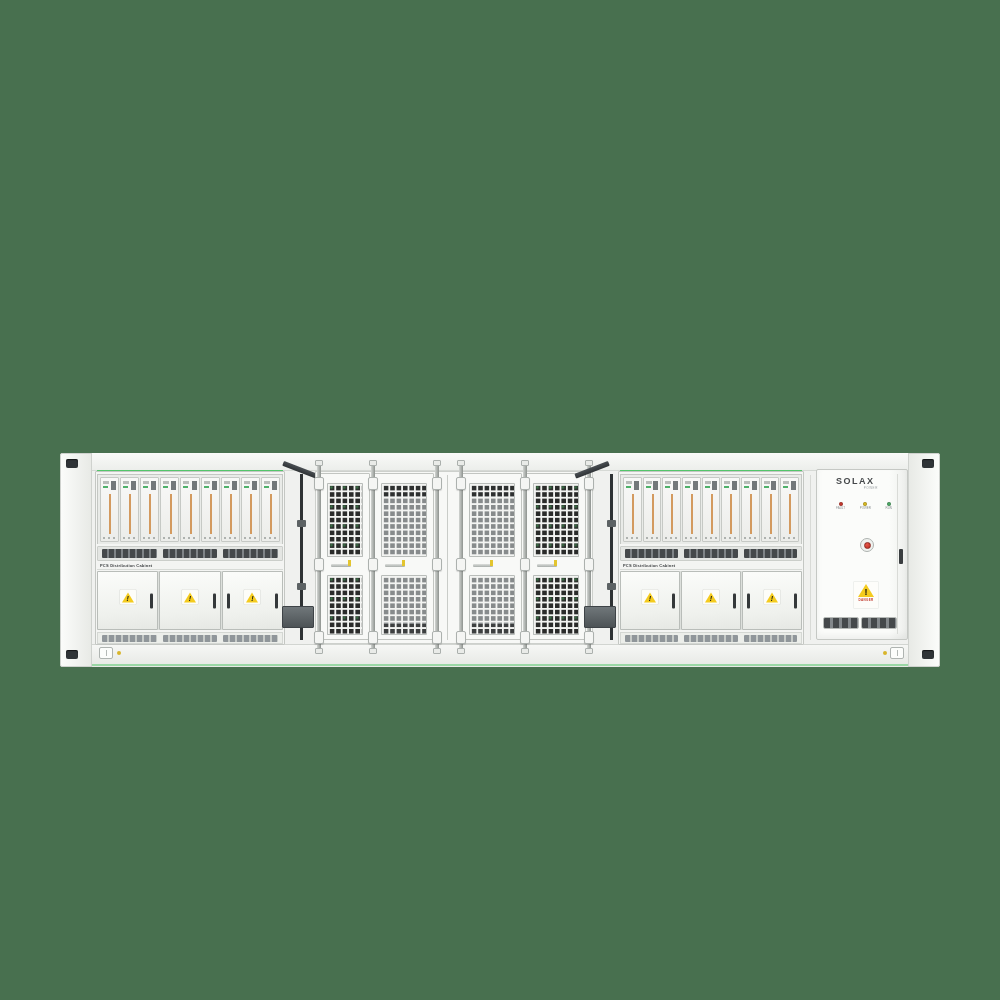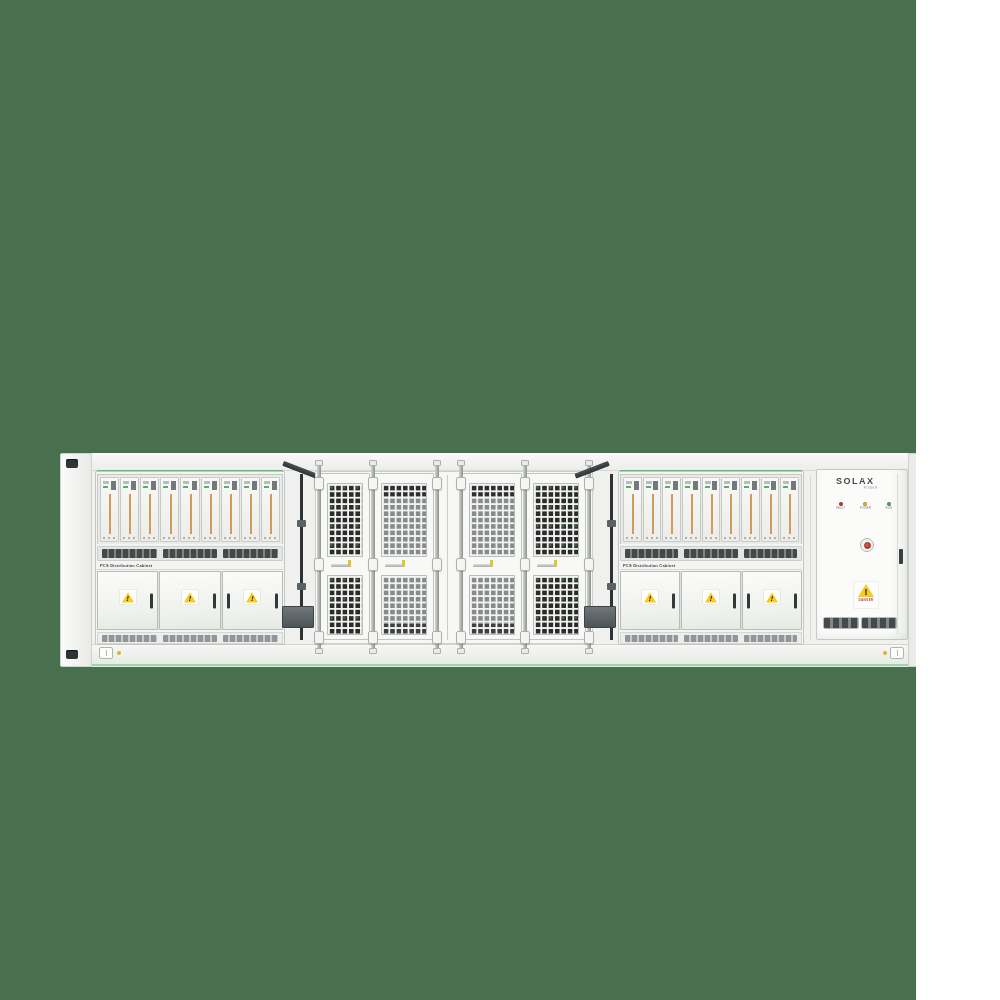--- a/index.html
+++ b/index.html
@@ -1,17 +1,17 @@
 <!DOCTYPE html>
 <html><head>
 <meta charset="utf-8">
 <style>
   html,body{margin:0;padding:0}
   *{box-sizing:border-box;font-family:"Liberation Sans",sans-serif}
-  .stage{position:relative;width:916px;height:1000px;overflow:hidden}
+  .stage{position:relative;width:1000px;height:1000px;overflow:hidden}
 
   
   .slab{position:absolute;left:60px;top:453px;width:880px;height:214px;background:#EFF1EE;border:1px solid #C9CCC8;border-radius:2px}
   .interior{position:absolute;left:92px;top:471px;width:816px;height:173px;background:#F0F1EF}
   .toprail{position:absolute;left:92px;top:453px;width:816px;height:18px;background:linear-gradient(180deg,#F9FAF8,#ECEEEB);border-bottom:1px solid #D6D9D5}
   .bottomrail{position:absolute;left:92px;top:644px;width:816px;height:23px;background:linear-gradient(180deg,#F6F7F5,#E6E8E4);border-top:1px solid #D2D5D1}
   .post{position:absolute;top:453px;width:32px;height:214px;border:1px solid #CFD2CE}
   .post.pl{left:60px;background:linear-gradient(90deg,#FBFCFA,#E8EAE6);border-radius:2px 0 0 2px}
   .post.pr{left:908px;background:linear-gradient(270deg,#FBFCFA,#E8EAE6);border-radius:0 2px 2px 0}
   .hole{position:absolute;width:12px;height:9px;background:#2F3437;border-radius:2px;box-shadow:inset 0 1px 1px rgba(0,0,0,.6)}

